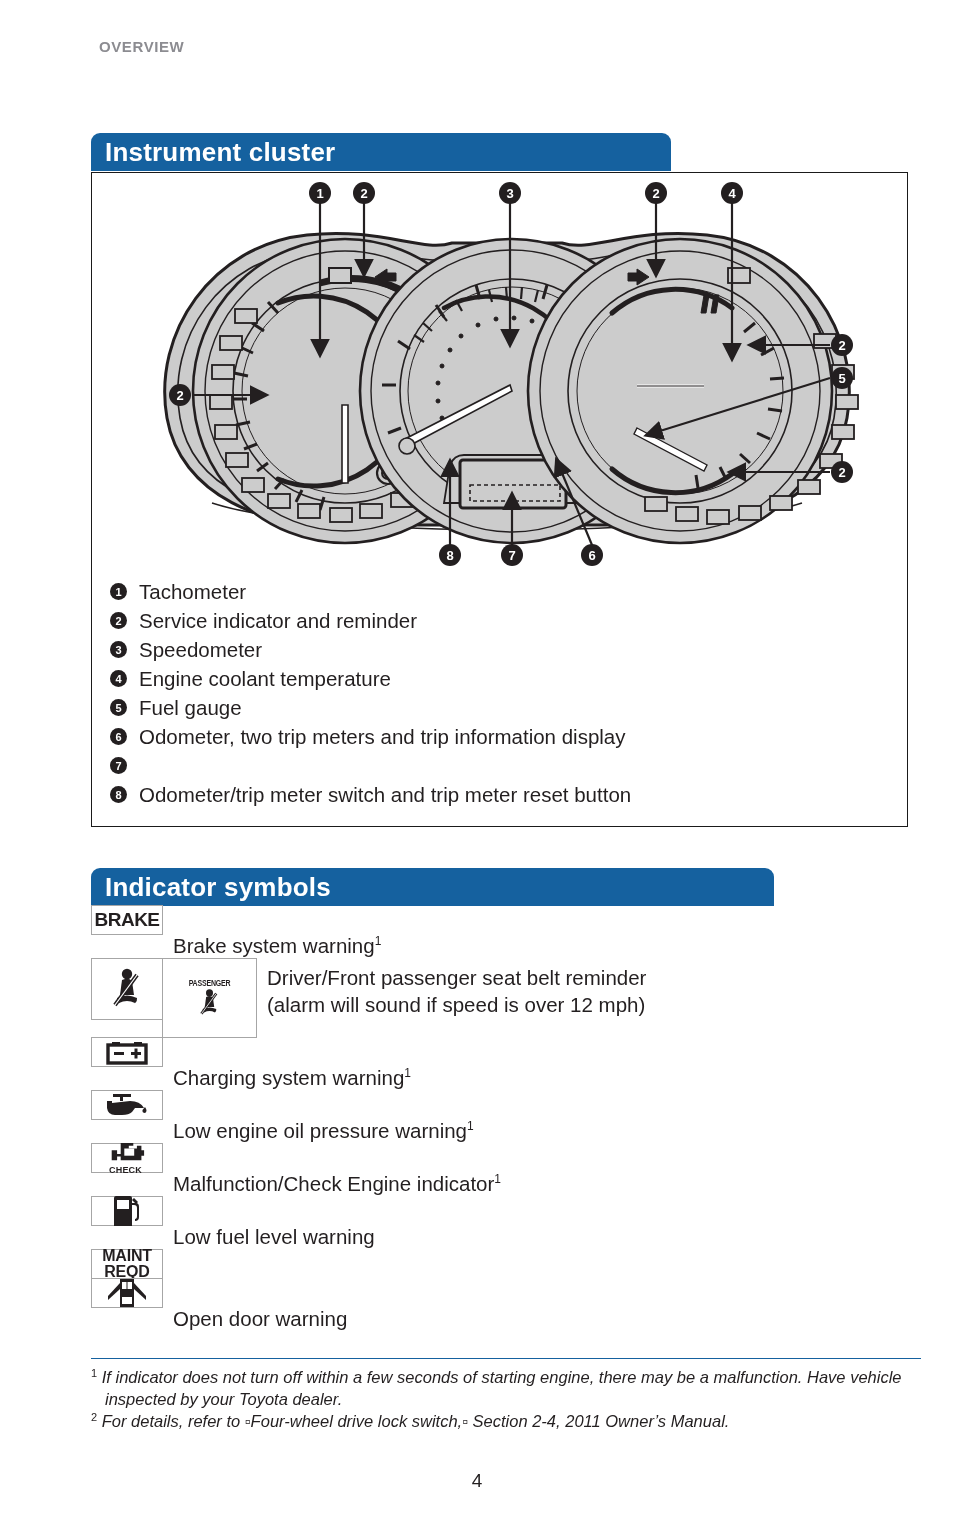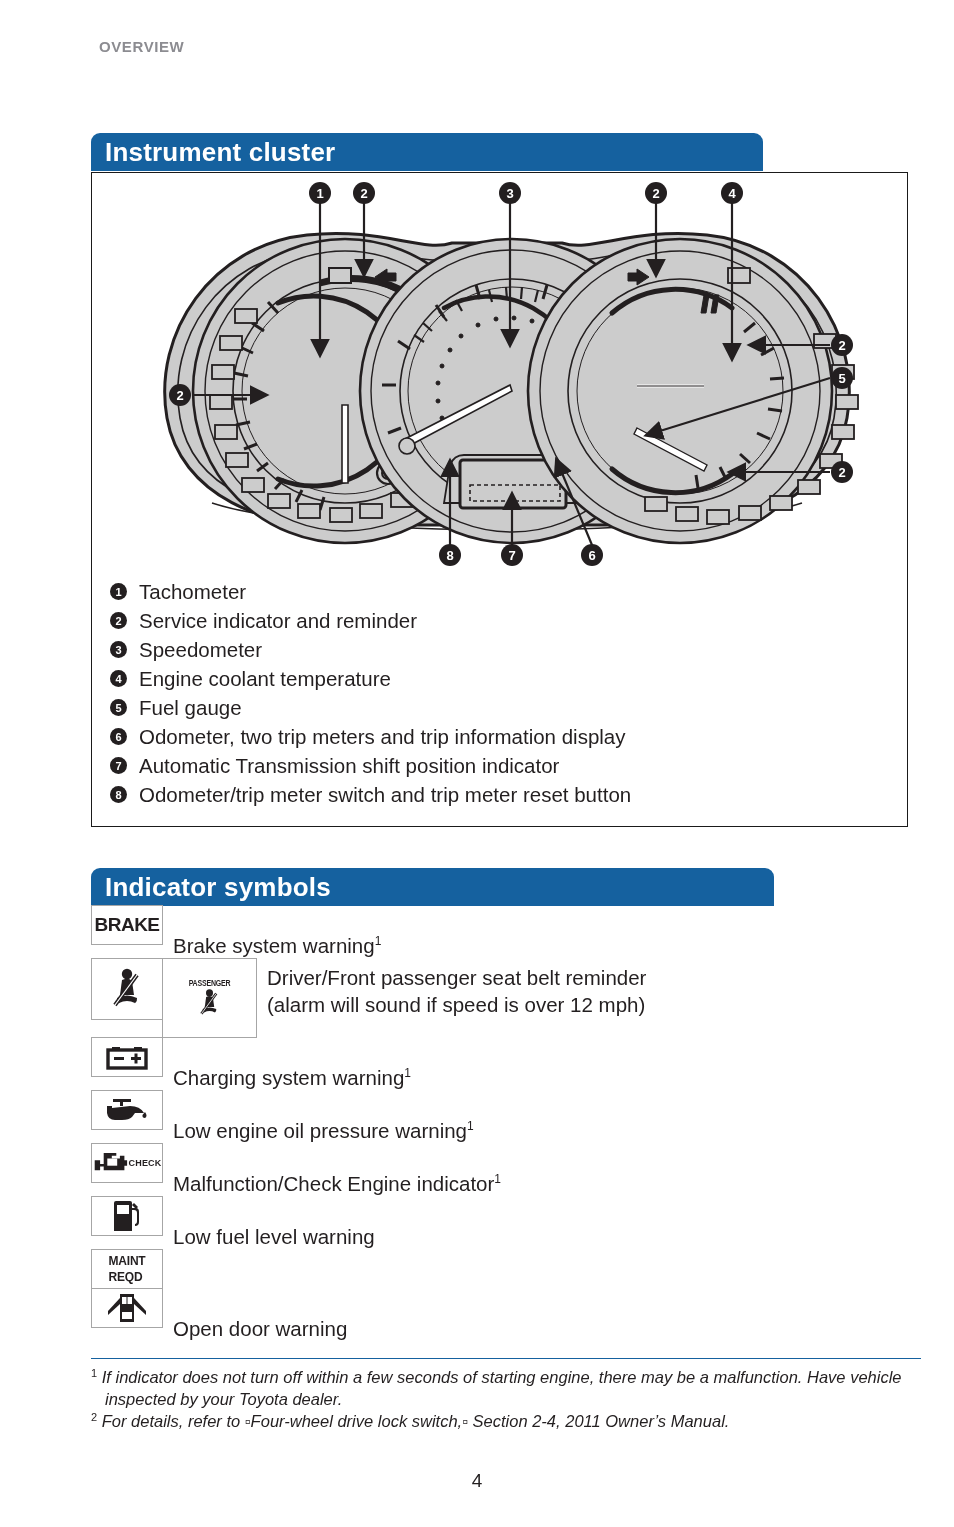--- a/index.html
+++ b/index.html
@@ -25,21 +25,21 @@
     position:absolute;
     background:#15619f;
     color:#ffffff;
     border-radius:9px 9px 0 0;
     font-size:26px;font-weight:bold;
     letter-spacing:.2px;
     display:flex;align-items:center;
     padding-left:14px;
     box-sizing:border-box;
   }
-  #bar-cluster{left:91px;top:133px;width:672px;height:38px;}
+  #bar-cluster{left:91px;top:133px;width:580px;height:38px;}
   #bar-symbols{left:91px;top:868px;width:683px;height:38px;}
 
   
   .panel{
     position:absolute;
     border:1px solid #1a1a1a;
     background:#fff;
     box-sizing:border-box;
   }
   #cluster-panel{left:91px;top:172px;width:817px;height:655px;}
@@ -57,42 +57,42 @@
     font-size:11px;font-weight:bold;
     margin-top:5px;flex:0 0 auto;
     font-family:"Liberation Sans", sans-serif;
   }
   .legend-text{font-size:20.5px;margin-left:12px;line-height:27px;}
 
   
   #symbols-table{position:absolute;left:91px;top:906px;width:817px;}
   .srow{display:flex;align-items:flex-start;}
   .icon-cell{
-    width:72px;height:40px;
+    width:72px;height:30px;
     border:1px solid #a6a6a6;
     box-sizing:border-box;
     display:flex;align-items:center;justify-content:center;
     background:#fff;
     margin-top:-1px;
     flex:0 0 auto;
     position:relative;
   }
   .icon-cell.tall{height:62px;}
   .icon-cell.pass{width:95px;height:80px;margin-left:-1px;}
   .srow-text{
     font-size:20.5px;line-height:27px;
     margin-left:10px;
     padding-top:26px;
   }
   .srow-text.two{padding-top:5px;}
   sup{font-size:12px;vertical-align:super;line-height:0;}
 
   
   .brake-word{font-size:19px;font-weight:bold;letter-spacing:-0.5px;font-family:"Liberation Sans",sans-serif;}
-  .maint-word{font-size:12px;font-weight:bold;line-height:16px;letter-spacing:-0.2px;}
+  .maint-word{font-size:16px;font-weight:bold;line-height:16px;text-align:center;letter-spacing:-0.2px;}
   .check-word{font-size:9px;font-weight:bold;letter-spacing:.2px;}
   .pass-word{font-size:7px;font-weight:bold;letter-spacing:-0.2px;transform:scaleY(1.25);}
 
   
   #footnotes{
     position:absolute;left:91px;top:1358px;width:830px;
     border-top:1px solid #15619f;
     padding-top:7px;
   }
   .fn{
@@ -388,21 +388,20 @@
       <div class="legend-item">
         <span class="num">5</span>
         <span class="legend-text">Fuel gauge</span>
       </div>
       <div class="legend-item">
         <span class="num">6</span>
         <span class="legend-text">Odometer, two trip meters and trip information display</span>
       </div>
       <div class="legend-item">
         <span class="num">7</span>
-        <span class="legend-text">Automatic Transmission shift position indicator</span>
       </div>
       <div class="legend-item">
         <span class="num">8</span>
         <span class="legend-text">Odometer/trip meter switch and trip meter reset button</span>
       </div>
     </div>
   </div>
 
   <div class="bar" id="bar-symbols">
     <span>Indicator symbols</span>
@@ -468,21 +467,21 @@
           <rect x="16" y="5" width="3" height="5" fill="#231f20"></rect>
           <path d="M3 13 L3 10 L8 10 L8 12 L26 10 Q36 10 40 17 L31 17 L28 21 Q25 24 18 24 L11 24 Q4 24 3 17 Z" fill="#231f20"></path>
           <path d="M41 16 Q44 20 41 22 Q38 22 38.5 19 Z" fill="#231f20"></path>
         </svg>
       </div>
       <div class="srow-text"><span>Low engine oil pressure warning</span><sup>1</sup></div>
     </div>
 
     <div class="srow">
       <div class="icon-cell">
-        <div style="display:flex;flex-direction:row;align-items:center;">
+        <div style="display:flex;flex-direction:column;align-items:flex-start;">
           <svg width="36" height="24" viewBox="0 0 40 26">
             <path d="M13 2 L27 2 L27 5 L22 5 L22 8 L31 8 L31 5 L36 5 L36 10 L39 10 L39 16 L36 16 L36 21 L13 21 L13 17 L9 17 L9 21 L3 21 L3 10 L9 10 L9 14 L13 14 Z" fill="#231f20"></path>
             <path d="M17 8 L28 8 L28 16 L17 16 Z" fill="#fff"></path>
           </svg>
           <span class="check-word">CHECK</span>
         </div>
       </div>
       <div class="srow-text"><span>Malfunction/Check Engine indicator</span><sup>1</sup></div>
     </div>
 

